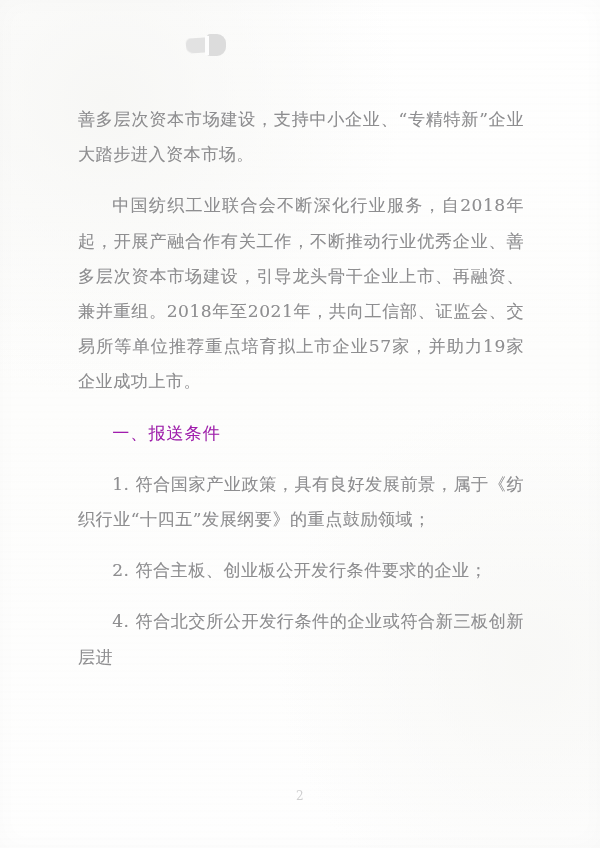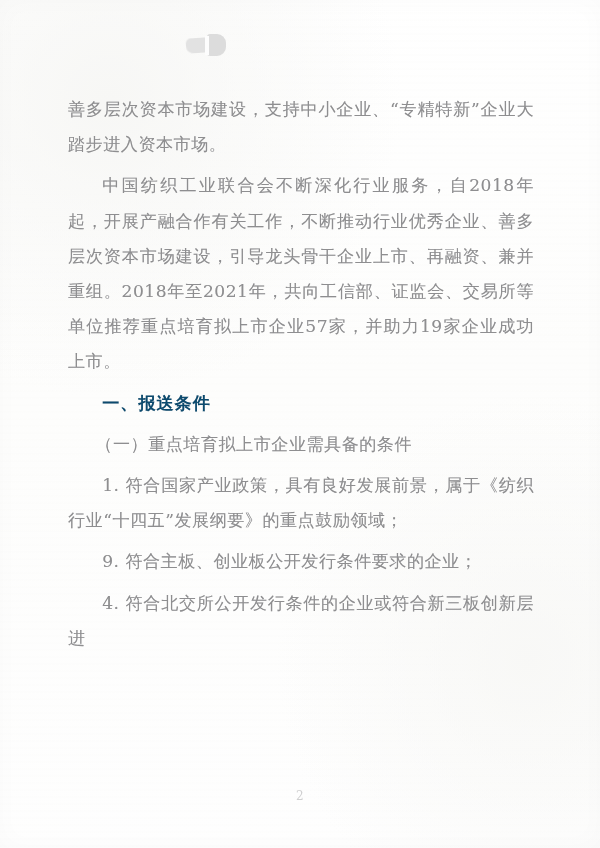--- a/index.html
+++ b/index.html
@@ -87,34 +87,34 @@
     width: 478px;
     color: #8e8e90;
     font-size: 17.1px;
     line-height: 35.2px;
     letter-spacing: 0.5px;
     text-align: justify;
     text-justify: inter-ideograph;
     -webkit-font-smoothing: antialiased;
   }
   .body-text p {
-    margin: 6px;
+    margin: 16px;
     text-align: justify;
     text-justify: inter-ideograph;
   }
   .para {
     text-indent: 2em;
   }
   .cont {
     text-indent: 0;
   }
   .heading {
     text-indent: 2em;
-    font-weight: bold;
-    color: #0c4a6e;
+    font-weight: normal;
+    color: #a21caf;
     letter-spacing: 1px;
   }
   .subheading {
     text-indent: 1.6em;
   }
   .listitem {
     text-indent: 2em;
     text-align: justify;
     text-justify: inter-ideograph;
   }
@@ -168,25 +168,24 @@
 
   <div class="body-text">
 
     <p class="cont">善多层次资本市场建设，支持中小企业、“专精特新”企业大踏步进入资本市场。</p>
 
     <p class="para">中国纺织工业联合会不断深化行业服务，自2018年起，开展产融合作有关工作，不断推动行业优秀企业、善多层次资本市场建设，引导龙头骨干企业上市、再融资、兼并重组。2018年至2021年，共向工信部、证监会、交易所等单位推荐重点培育拟上市企业57家，并助力19家企业成功上市。</p>
 
 
     <p class="heading">一、报送条件</p>
 
-    <p class="subheading">（一）重点培育拟上市企业需具备的条件</p>
 
     <p class="listitem">1. 符合国家产业政策，具有良好发展前景，属于《纺织行业“十四五”发展纲要》的重点鼓励领域；</p>
 
-    <p class="listitem">9. 符合主板、创业板公开发行条件要求的企业；</p>
+    <p class="listitem">2. 符合主板、创业板公开发行条件要求的企业；</p>
 
 
     <p class="listitem">4. 符合北交所公开发行条件的企业或符合新三板创新层进</p>
 
   </div>
 
   <div class="page-number">2</div>
 
   <div class="edge-shade"></div>
 </div>

